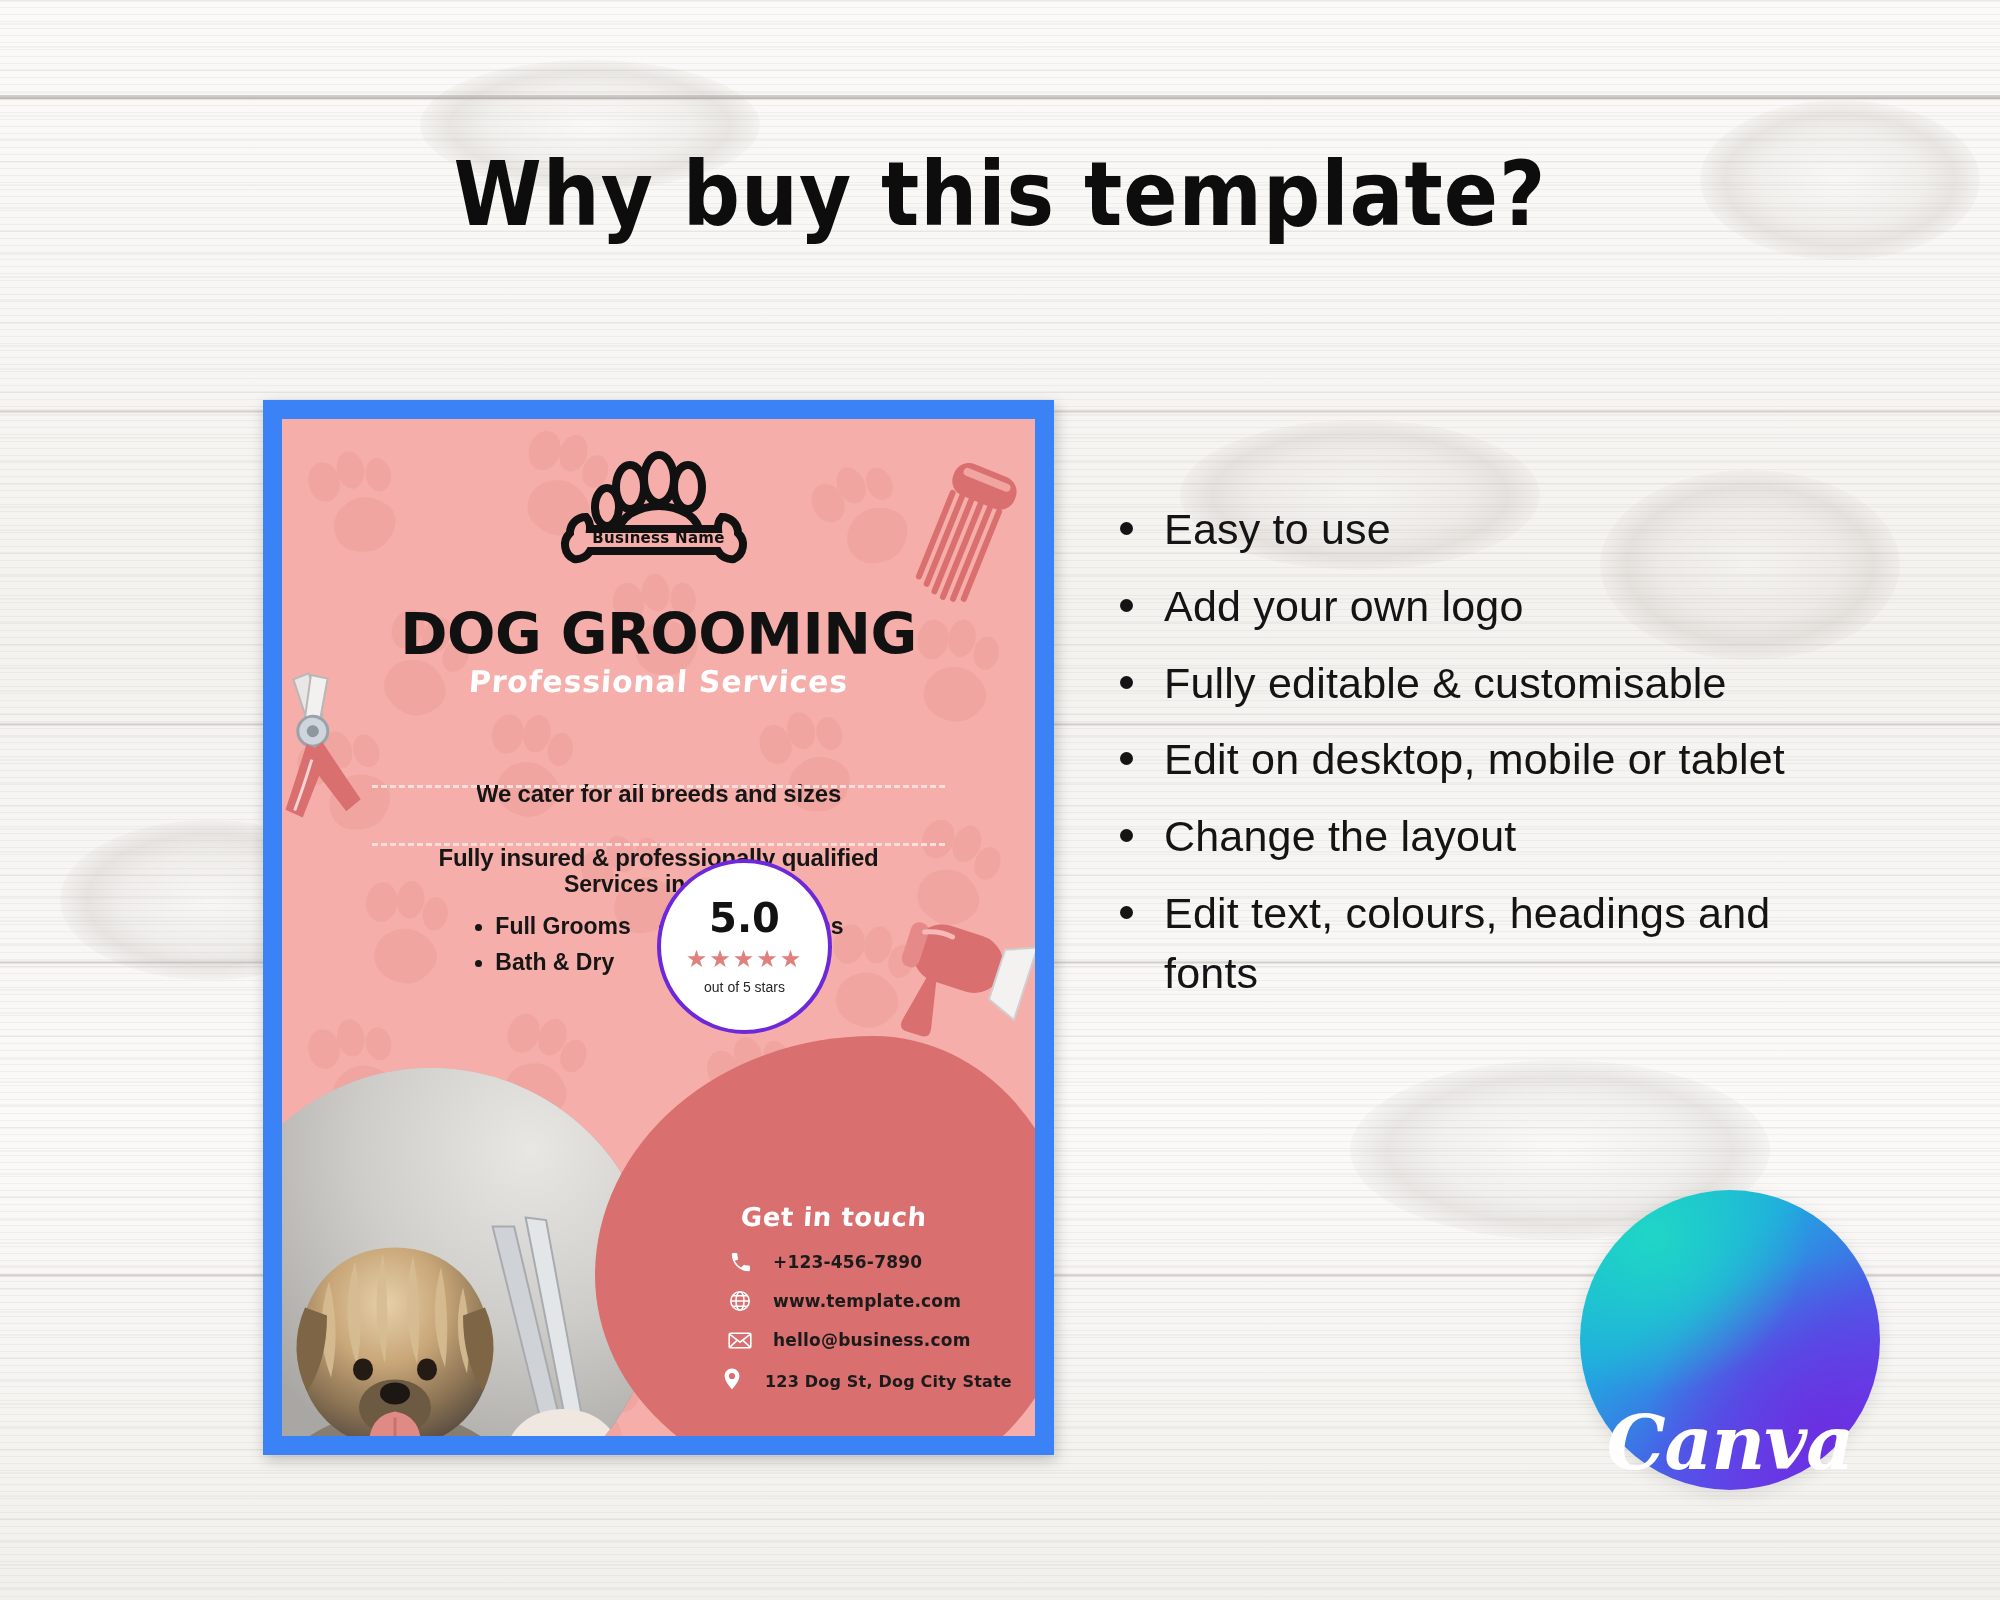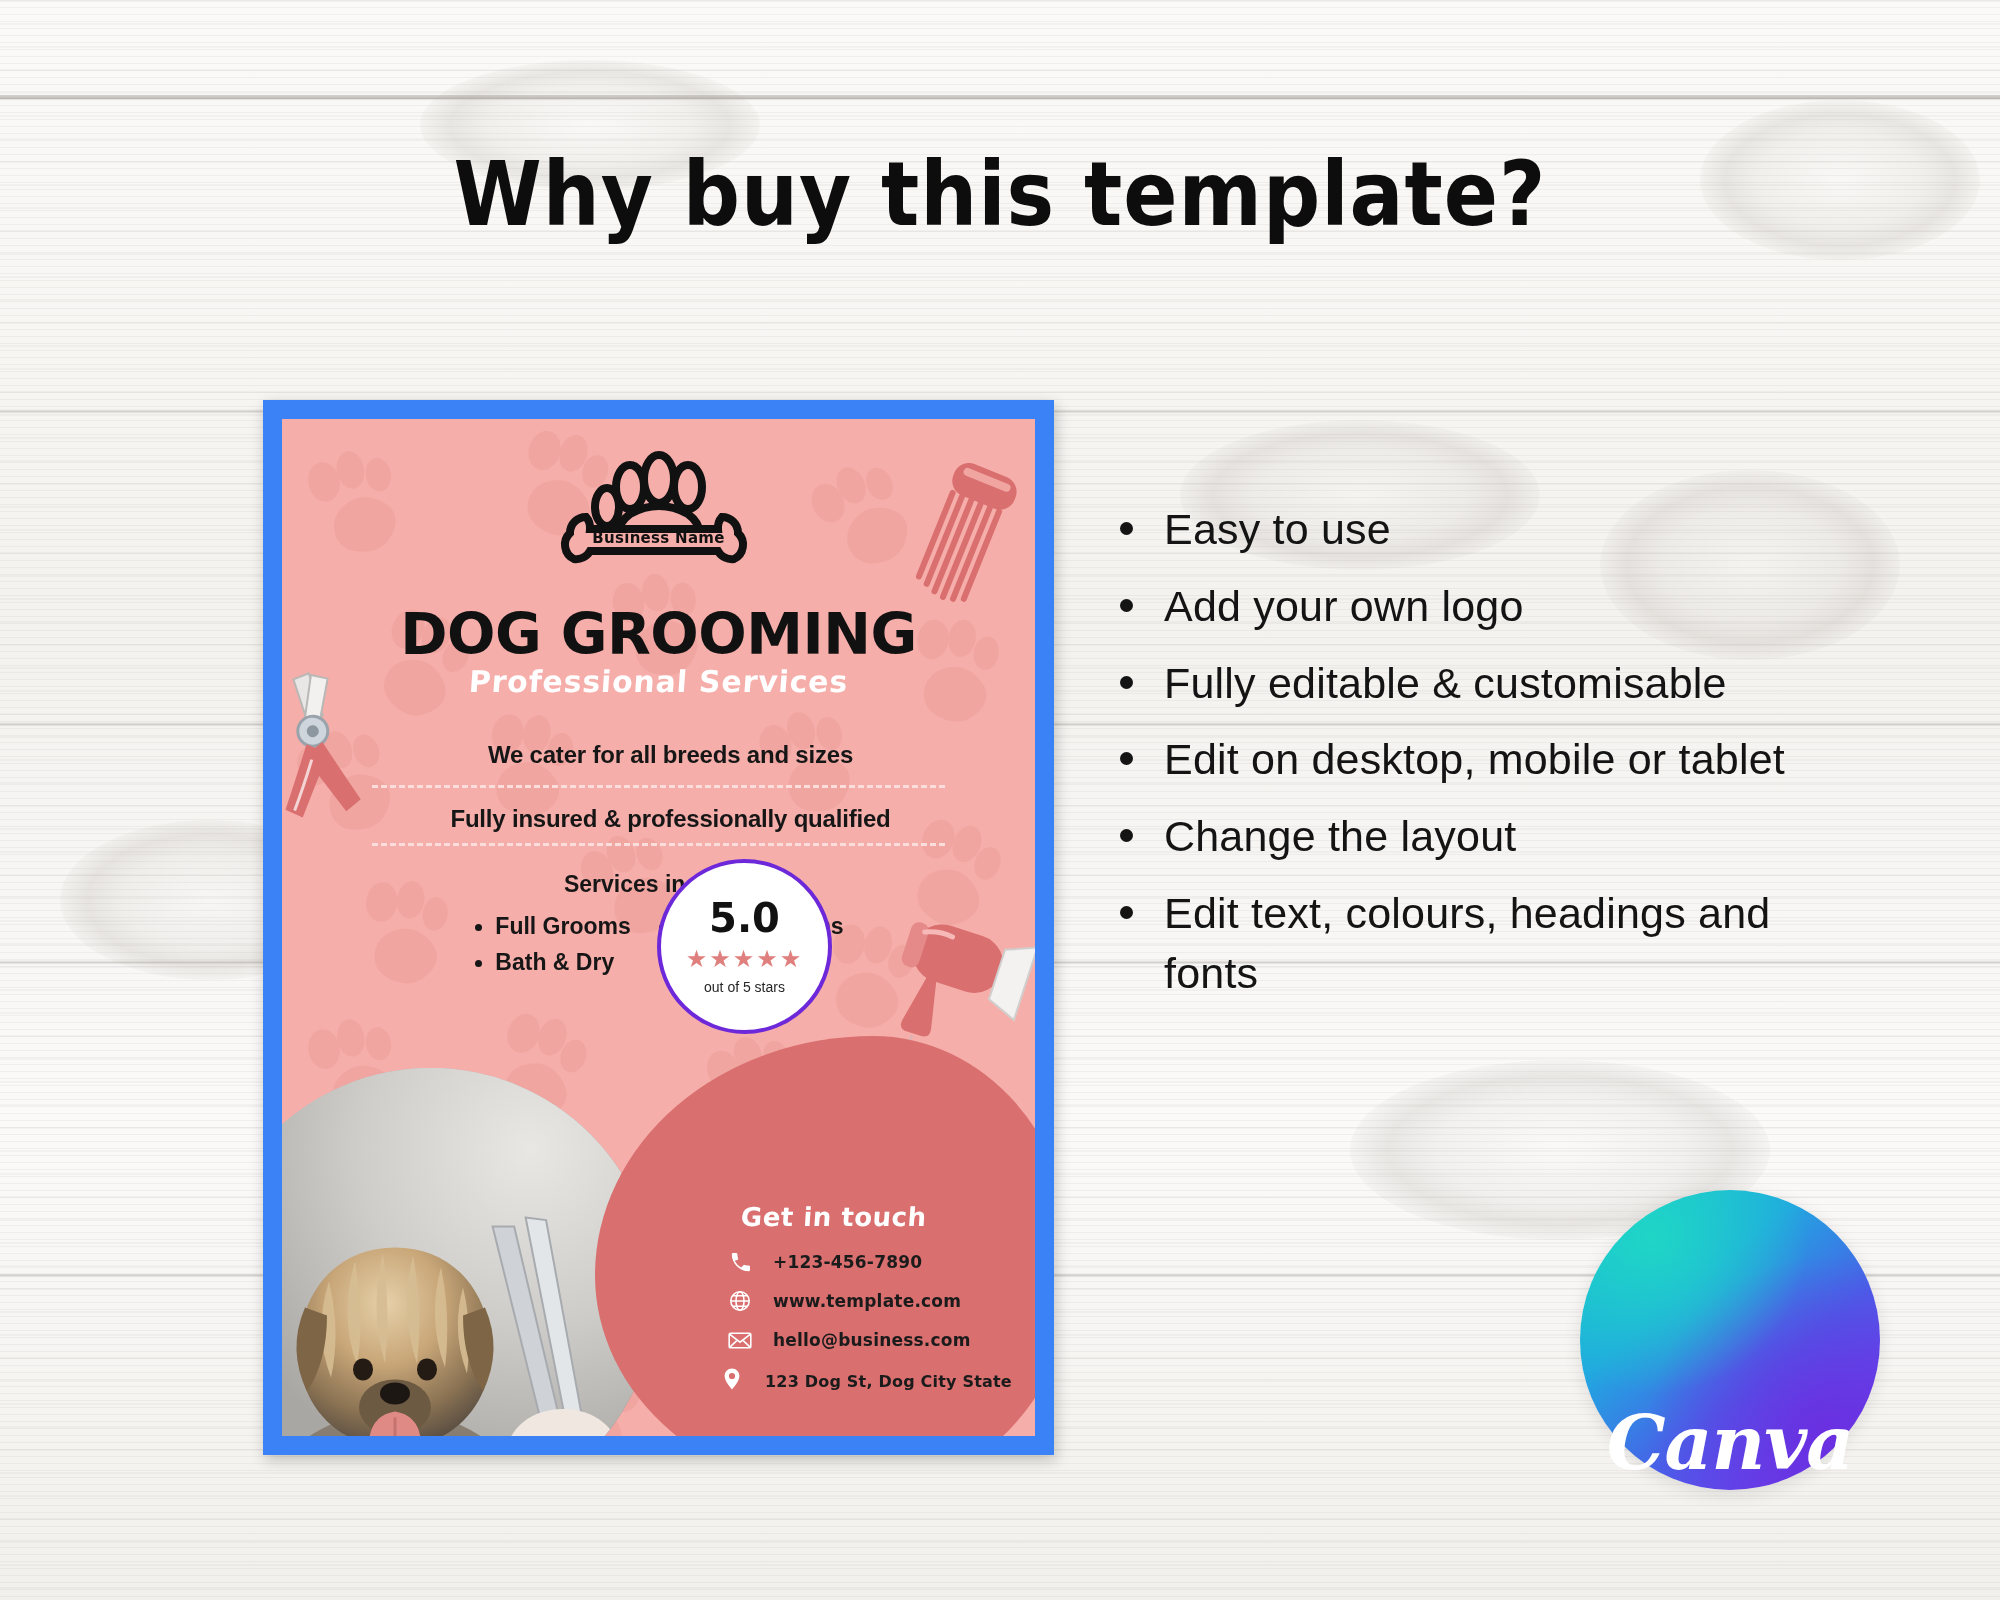--- a/index.html
+++ b/index.html
@@ -124,26 +124,27 @@
     text-align:center;
     font-family:"DejaVu Sans", sans-serif;
     font-weight:700;
     font-size:30px;
     color:#ffffff;
     letter-spacing:.8px;
     transform:skewX(-4deg);
   }
 
   .tagline{
-    position:absolute; left:12px; width:100%;
+    position:absolute; left:0; width:100%;
     text-align:center;
     font-weight:700;
     font-size:24px;
     color:#161616;
     letter-spacing:-.2px;
+    margin-top:39px;
   }
   #tagline-1{ top:322px; }
   #tagline-2{ top:386px; }
 
   .divider{
     position:absolute; left:90px; width:calc(100% - 180px);
     border-top:3px dashed #fbdedc;
     height:0;
   }
   #divider-1{ top:366px; }

